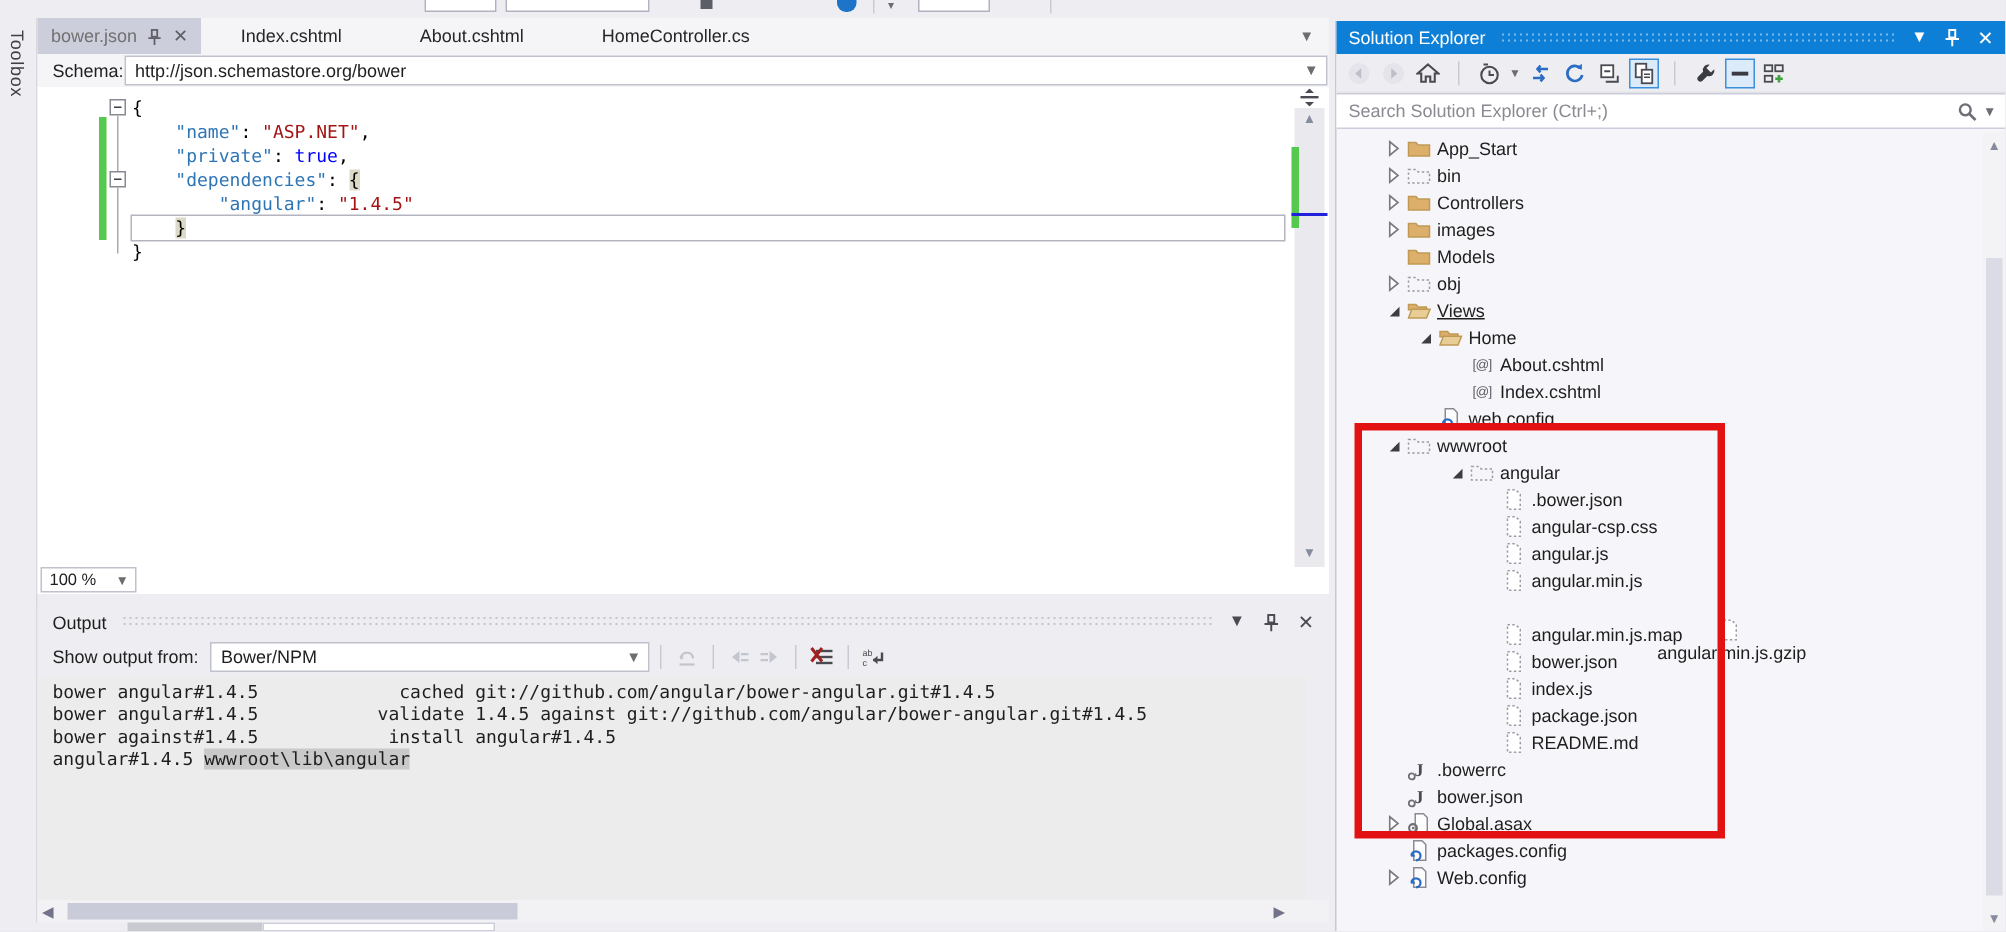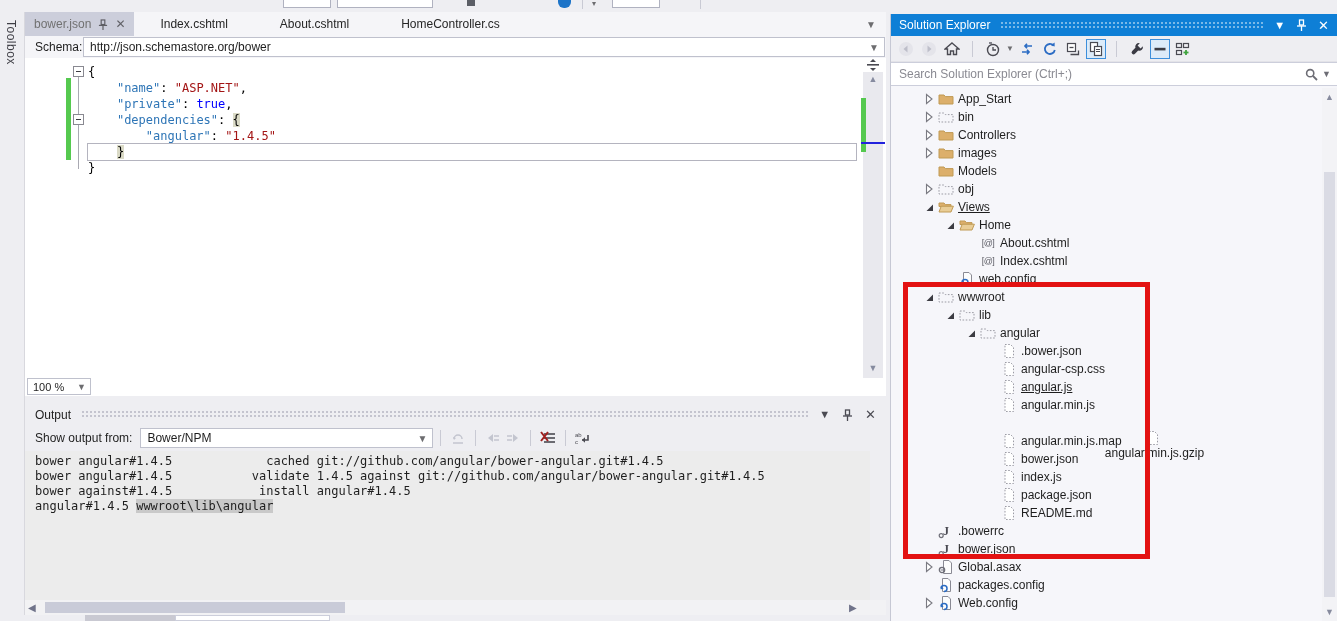--- a/index.html
+++ b/index.html
@@ -519,65 +519,52 @@
               <path d="M9 2.5 L9 9 L2.5 9 Z" fill="#3c3c42"></path>
             </svg>
           </span>
           <span class="ticon">
             <svg width="16" height="16" viewBox="0 0 16 16">
               <path d="M1 4 L6 4 L7.4 5.6 L15 5.6 L15 13 L1 13 Z" fill="none" stroke="#9b9ba4" stroke-width="1" stroke-dasharray="1.6 1.6"></path>
             </svg>
           </span>
           <span class="tlabel">wwwroot</span>
         </div>
-        <div class="trow" style="padding-left: 51px;">
+        <div class="trow" style="padding-left: 72px;">
           <span class="texp">
             <svg width="11" height="11" viewBox="0 0 11 11">
               <path d="M9 2.5 L9 9 L2.5 9 Z" fill="#3c3c42"></path>
             </svg>
           </span>
           <span class="ticon">
             <svg width="16" height="16" viewBox="0 0 16 16">
               <path d="M1 4 L6 4 L7.4 5.6 L15 5.6 L15 13 L1 13 Z" fill="none" stroke="#9b9ba4" stroke-width="1" stroke-dasharray="1.6 1.6"></path>
             </svg>
           </span>
-          <span class="tlabel">lib</span>
-        </div>
-        <div class="trow" style="padding-left: 72px;">
-          <span class="texp">
-            <svg width="11" height="11" viewBox="0 0 11 11">
-              <path d="M9 2.5 L9 9 L2.5 9 Z" fill="#3c3c42"></path>
-            </svg>
-          </span>
-          <span class="ticon">
-            <svg width="16" height="16" viewBox="0 0 16 16">
-              <path d="M1 4 L6 4 L7.4 5.6 L15 5.6 L15 13 L1 13 Z" fill="none" stroke="#9b9ba4" stroke-width="1" stroke-dasharray="1.6 1.6"></path>
-            </svg>
-          </span>
           <span class="tlabel">angular</span>
         </div>
         <div class="trow" style="padding-left: 93px;">
           <span class="texp"></span>
           <span class="ticon">
             <svg width="16" height="16" viewBox="0 0 16 16">
               <path d="M4 1.5 L9.5 1.5 L12.5 4.5 L12.5 14.5 L4 14.5 Z" fill="#fff" stroke="#9b9ba4" stroke-width="1" stroke-dasharray="1.6 1.6"></path>
             </svg>
           </span>
           <span class="tlabel">.bower.json</span>
         </div>
         <div class="trow" style="padding-left: 93px;">
           <span class="texp"></span>
           <span class="ticon">
             <svg width="16" height="16" viewBox="0 0 16 16">
               <path d="M4 1.5 L9.5 1.5 L12.5 4.5 L12.5 14.5 L4 14.5 Z" fill="#fff" stroke="#9b9ba4" stroke-width="1" stroke-dasharray="1.6 1.6"></path>
             </svg>
           </span>
           <span class="tlabel">angular-csp.css</span>
         </div>
-        <div class="trow" style="padding-left: 93px; text-decoration: underline;">
+        <div class="trow" style="padding-left: 93px;">
           <span class="texp"></span>
           <span class="ticon">
             <svg width="16" height="16" viewBox="0 0 16 16">
               <path d="M4 1.5 L9.5 1.5 L12.5 4.5 L12.5 14.5 L4 14.5 Z" fill="#fff" stroke="#9b9ba4" stroke-width="1" stroke-dasharray="1.6 1.6"></path>
             </svg>
           </span>
           <span class="tlabel">angular.js</span>
         </div>
         <div class="trow" style="padding-left: 93px;">
           <span class="texp"></span>

